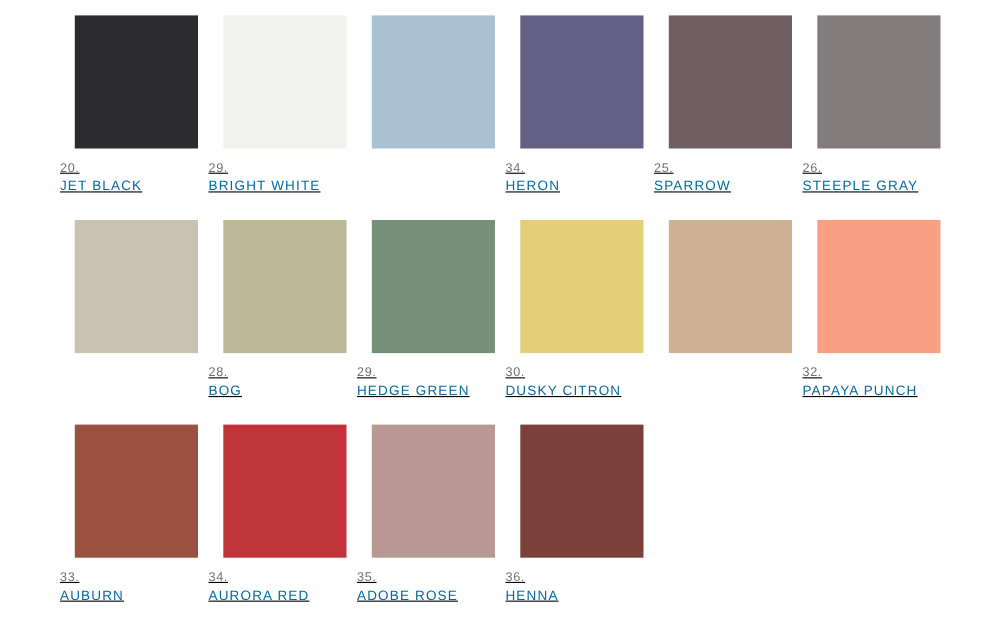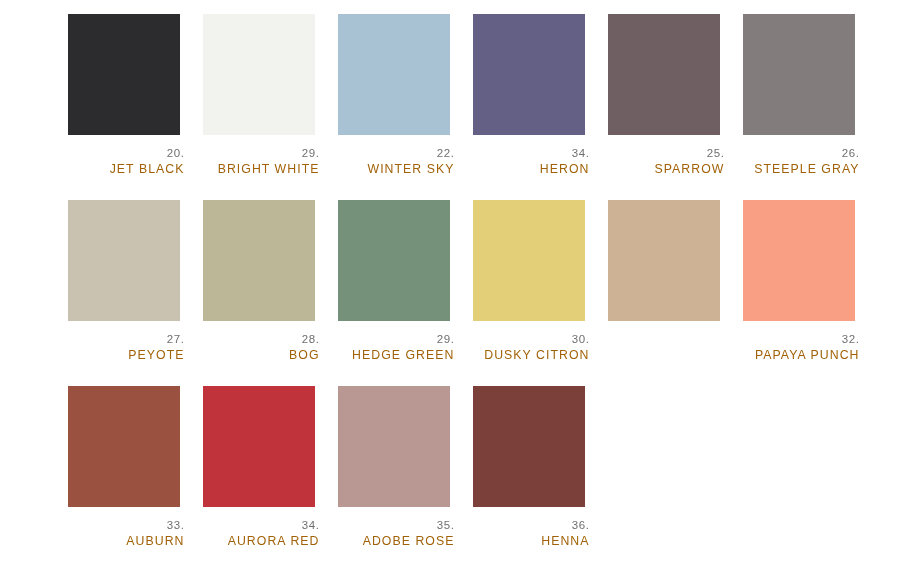--- a/index.html
+++ b/index.html
@@ -34,37 +34,38 @@
     flex-direction: column;
     align-items: center;
   }
   .swatch-chip {
     width: 112px;
     height: 121px;
     display: block;
   }
   .swatch-caption {
     margin-top: 11px;
-    text-align: right;
+    text-align: left;
     width: 130px;
     margin-left: -9px;
+    text-decoration: underline;
   }
   .swatch-number {
     display: block;
     font-size: 11.5px;
     line-height: 15px;
     color: #6f6f70;
     letter-spacing: 0.6px;
     font-weight: 400;
   }
   .swatch-name {
     display: block;
     font-size: 12.3px;
     line-height: 17px;
-    color: #a16207;
+    color: #0369a1;
     letter-spacing: 1.05px;
     font-weight: 400;
     white-space: nowrap;
   }
 </style>
 </head>
 <body>
 
 <div id="palette-page">
   <div class="swatch-grid">
@@ -77,24 +78,20 @@
       </div>
       <div class="swatch-cell">
         <div class="swatch-chip" style="background: rgb(242, 242, 238);"></div>
         <div class="swatch-caption">
           <span class="swatch-number">29.</span>
           <span class="swatch-name">BRIGHT WHITE</span>
         </div>
       </div>
       <div class="swatch-cell">
         <div class="swatch-chip" style="background: rgb(168, 194, 212);"></div>
-        <div class="swatch-caption">
-          <span class="swatch-number">22.</span>
-          <span class="swatch-name">WINTER SKY</span>
-        </div>
       </div>
       <div class="swatch-cell">
         <div class="swatch-chip" style="background: rgb(100, 95, 133);"></div>
         <div class="swatch-caption">
           <span class="swatch-number">34.</span>
           <span class="swatch-name">HERON</span>
         </div>
       </div>
       <div class="swatch-cell">
         <div class="swatch-chip" style="background: rgb(111, 95, 98);"></div>
@@ -105,24 +102,20 @@
       </div>
       <div class="swatch-cell">
         <div class="swatch-chip" style="background: rgb(130, 125, 124);"></div>
         <div class="swatch-caption">
           <span class="swatch-number">26.</span>
           <span class="swatch-name">STEEPLE GRAY</span>
         </div>
       </div>
       <div class="swatch-cell">
         <div class="swatch-chip" style="background: rgb(201, 194, 176);"></div>
-        <div class="swatch-caption">
-          <span class="swatch-number">27.</span>
-          <span class="swatch-name">PEYOTE</span>
-        </div>
       </div>
       <div class="swatch-cell">
         <div class="swatch-chip" style="background: rgb(187, 183, 151);"></div>
         <div class="swatch-caption">
           <span class="swatch-number">28.</span>
           <span class="swatch-name">BOG</span>
         </div>
       </div>
       <div class="swatch-cell">
         <div class="swatch-chip" style="background: rgb(118, 145, 122);"></div>

